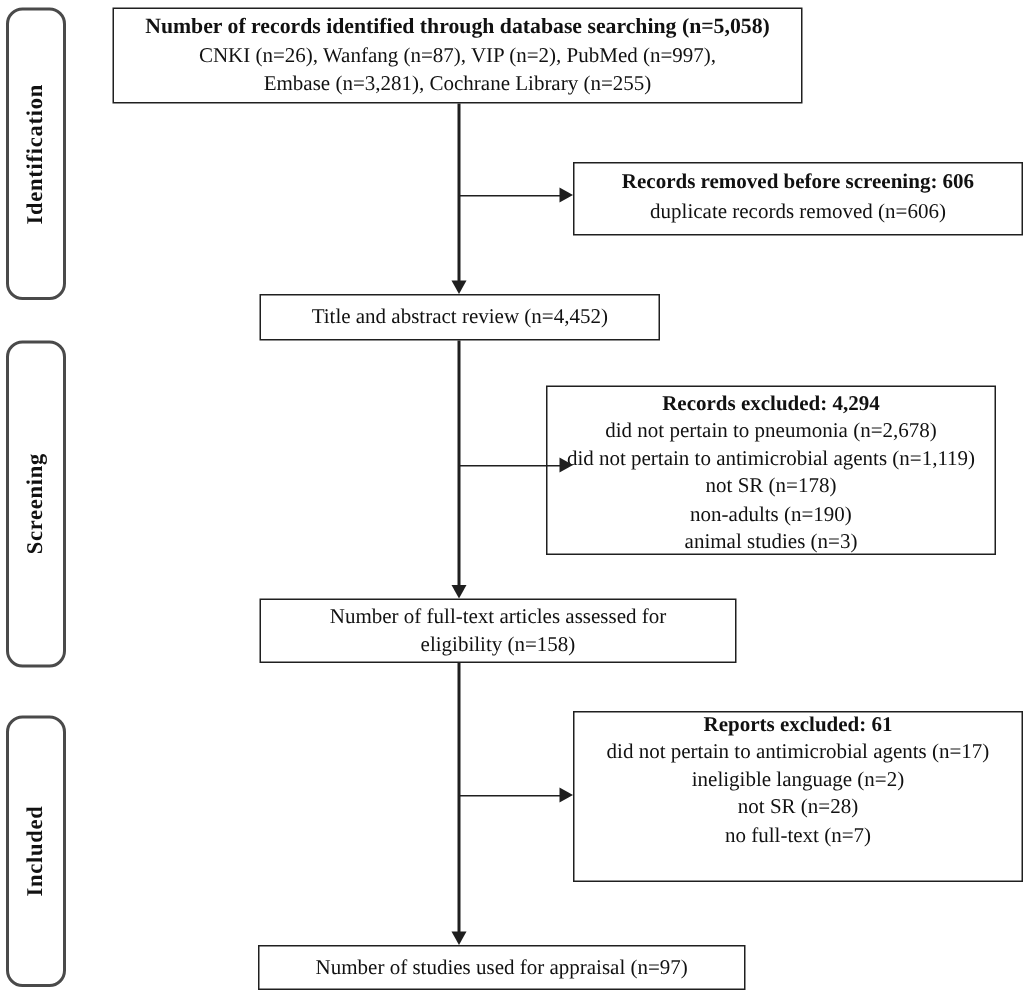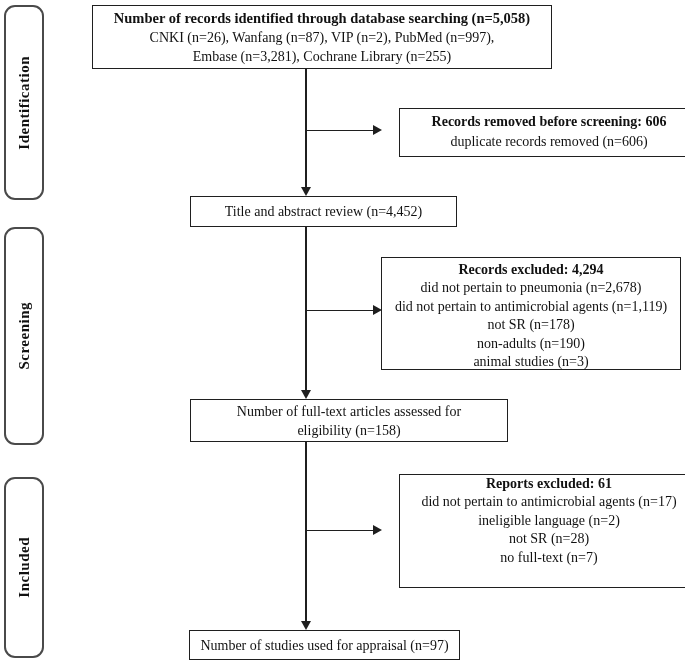--- a/index.html
+++ b/index.html
@@ -34,21 +34,20 @@
     white-space: nowrap;
   }
   
   .fbox {
     position: absolute;
     box-sizing: border-box;
     border: 1.5px solid #1f1f1f;
     background: #ffffff;
     font-size: 14px;
     line-height: 19px;
-    margin-left: 17px;
   }
   .fbox.center {
     display: flex;
     flex-direction: column;
     align-items: center;
     justify-content: center;
     text-align: center;
     padding: 1px 6px;
   }
   .fbox.list {
@@ -121,21 +120,21 @@
   </div>
 
   <div class="fbox list" style="left:382px; top:474px; width:300px; height:114px; padding-top:0;">
     <div class="bold">Reports excluded: 61</div>
     <div>did not pertain to antimicrobial agents (n=17)</div>
     <div>ineligible language (n=2)</div>
     <div>not SR (n=28)</div>
     <div>no full-text (n=7)</div>
   </div>
 
-  <div class="fbox center" style="left:172px; top:630px; width:271px; height:30px;">
+  <div class="fbox center" style="left:172px; top:630px; width:325px; height:30px;">
     <div>Number of studies used for appraisal (n=97)</div>
   </div>
 
   <div class="vline" style="left:305px; top:69px; height:119px;"></div>
   <div class="arrow-down" style="left:301px; top:187px;"></div>
 
   <div class="hline" style="left:306px; top:129.5px; width:68px;"></div>
   <div class="arrow-right" style="left:373px; top:125px;"></div>
 
   <div class="vline" style="left:305px; top:227px; height:164px;"></div>

